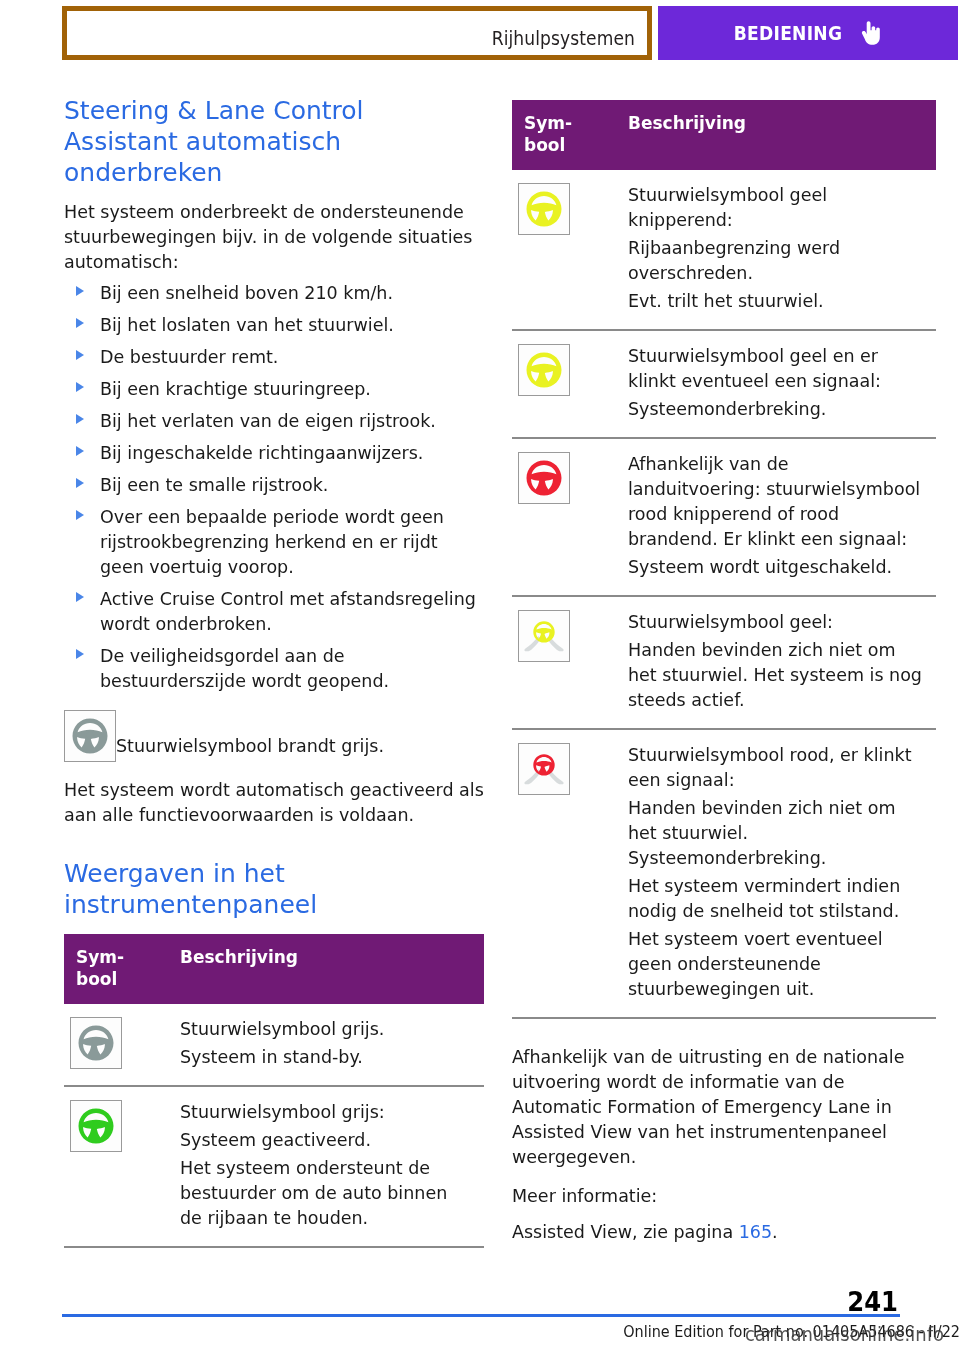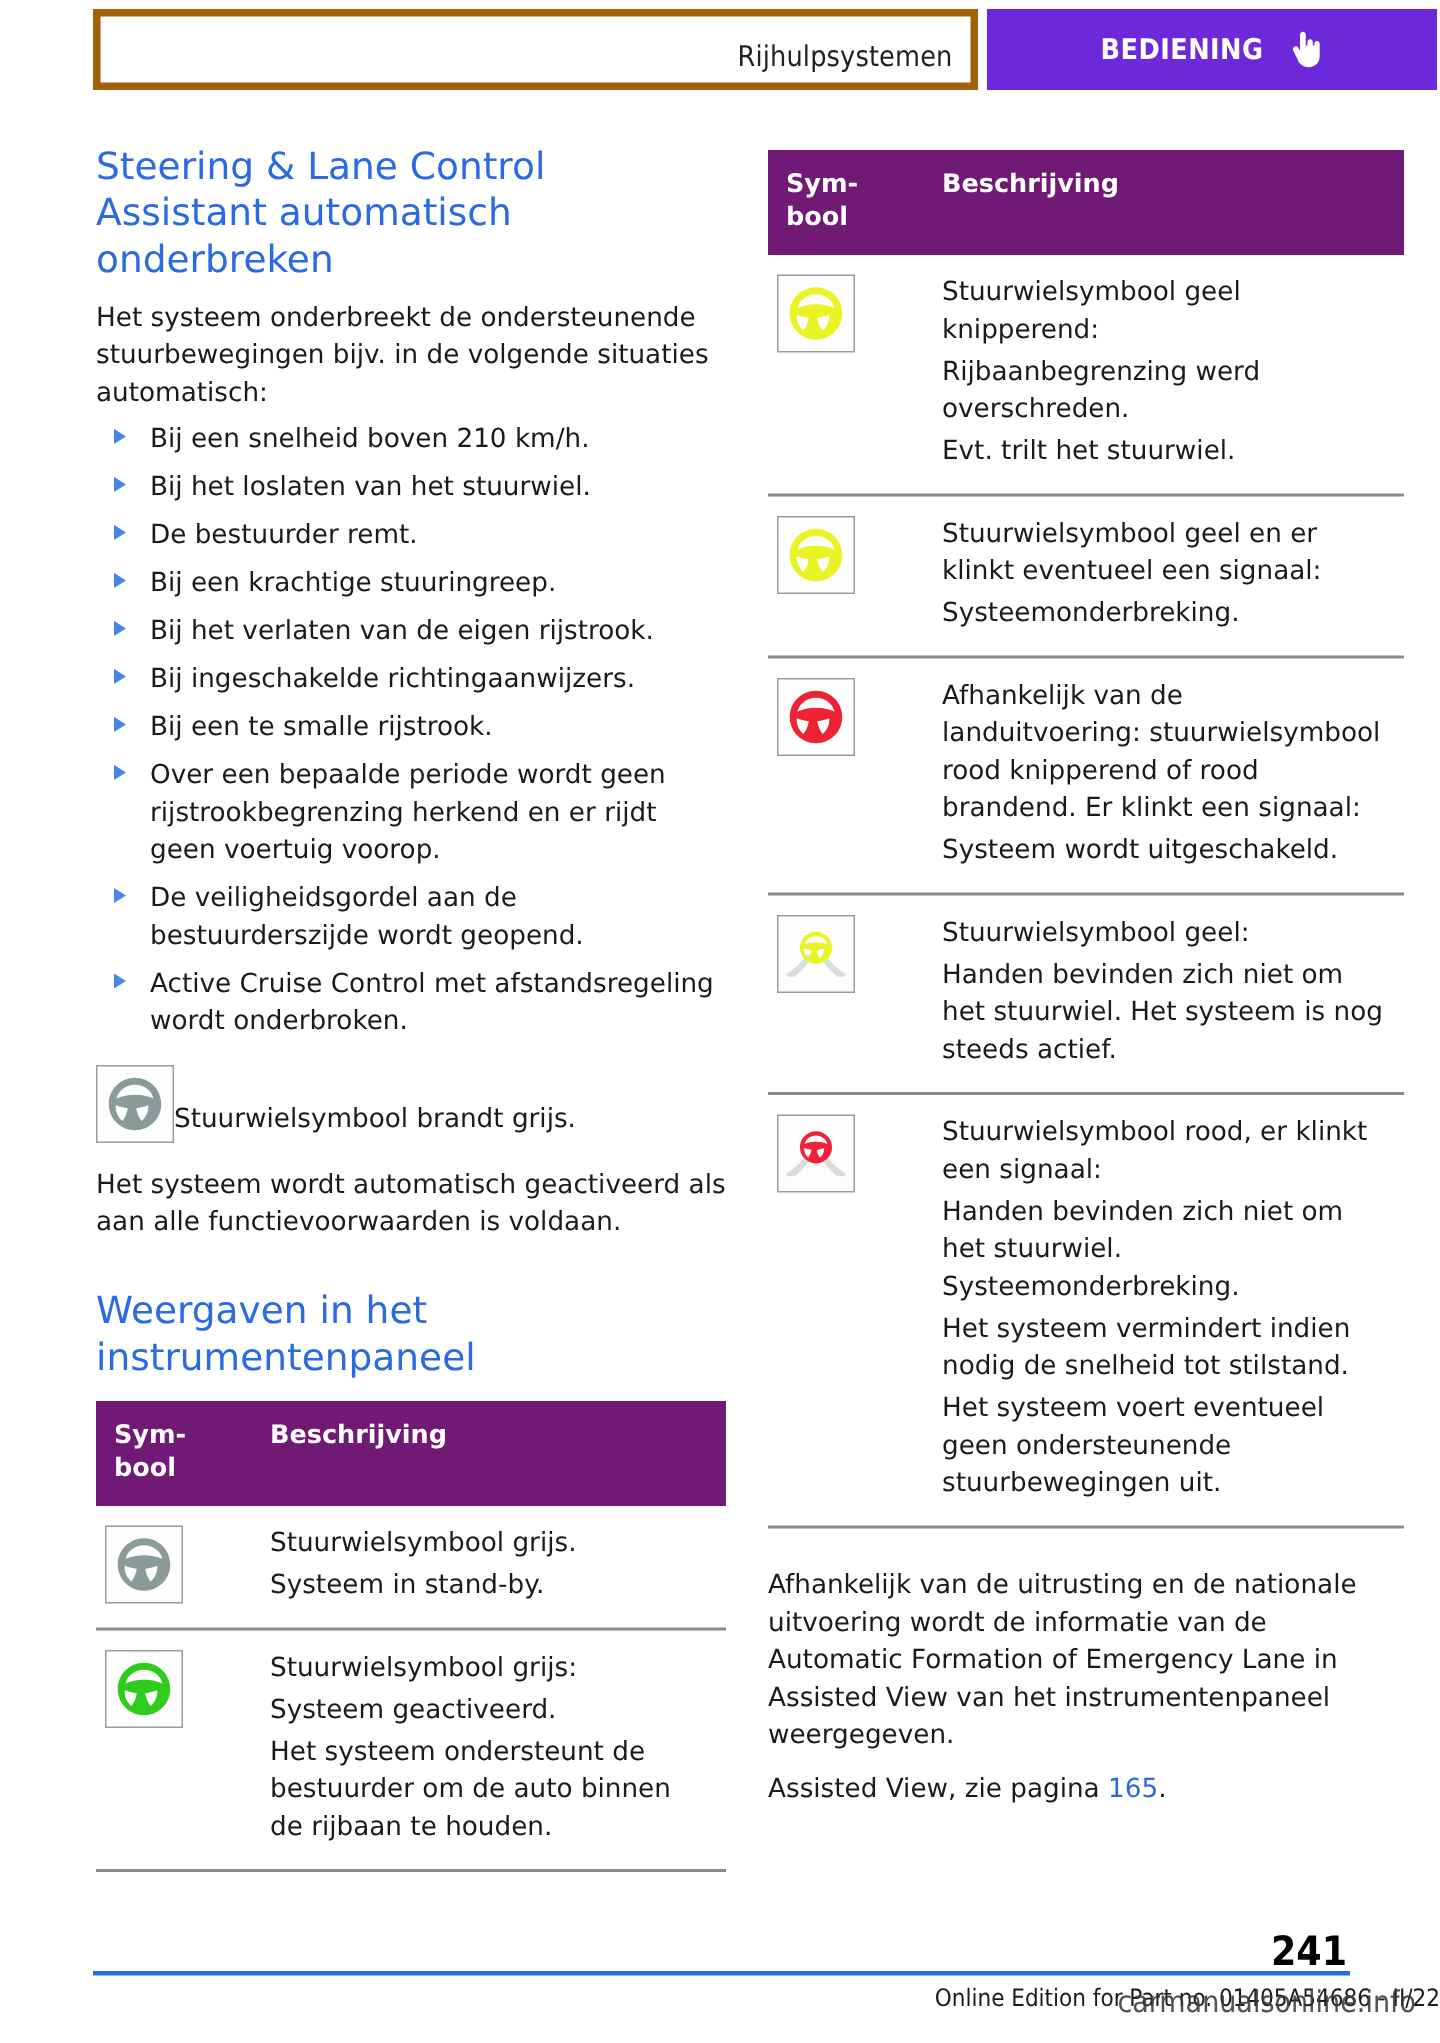--- a/index.html
+++ b/index.html
@@ -183,25 +183,25 @@
       <li>
         <span class="tri"></span>
         <span>Bij een te smalle rijstrook.</span>
       </li>
       <li>
         <span class="tri"></span>
         <span>Over een bepaalde periode wordt geen rijstrookbegrenzing herkend en er rijdt geen voertuig voorop.</span>
       </li>
       <li>
         <span class="tri"></span>
+        <span>Active Cruise Control met afstandsregeling wordt onderbroken.</span>
+      </li>
+      <li>
+        <span class="tri"></span>
         <span>De veiligheidsgordel aan de bestuurderszijde wordt geopend.</span>
-      </li>
-      <li>
-        <span class="tri"></span>
-        <span>Active Cruise Control met afstandsregeling wordt onderbroken.</span>
       </li>
     </ul>
 
     <div class="icon-note">
       <div class="symbox">
         <svg width="40" height="40" viewBox="0 0 40 40" aria-hidden="true">
           <g fill="#8a9a99">
             <path d="M20 2.5C10.3 2.5 2.5 10.3 2.5 20S10.3 37.5 20 37.5 37.5 29.7 37.5 20 29.7 2.5 20 2.5zm0 4.6c6.0 0 11.1 3.9 12.4 9.2-3.5-1.6-7.8-2.5-12.4-2.5s-8.9.9-12.4 2.5C8.9 11.0 14.0 7.1 20 7.1zM7.3 20.9c2.2.9 4.9 1.6 7.9 1.9-.5 3.2-1.8 6.3-3.6 8.6-2.6-2.3-4.3-5.6-4.5-9.3-.0-.4.1-.8.2-1.2zm21.4 0c.1.4.2.8.2 1.2-.2 3.7-1.9 7.0-4.5 9.3-1.8-2.3-3.1-5.4-3.6-8.6 3.0-.3 5.7-1.0 7.9-1.9z"></path>
             <circle cx="20" cy="19.3" r="3.5" fill="#8a9a99"></circle>
           </g>
@@ -367,20 +367,21 @@
             <p>Handen bevinden zich niet om het stuurwiel. Systeemonderbreking.</p>
             <p>Het systeem vermindert indien nodig de snelheid tot stilstand.</p>
             <p>Het systeem voert eventueel geen ondersteunende stuurbewegingen uit.</p>
           </td>
         </tr>
       </tbody>
     </table>
 
     <div class="tail">
       <p>Afhankelijk van de uitrusting en de nationale uitvoering wordt de informatie van de Automatic Formation of Emergency Lane in Assisted View van het instrumentenpaneel weergegeven.</p>
+      <p class="spaced">Meer informatie:</p>
       <p><span>Assisted View, zie pagina </span><span class="pglink">165</span><span>.</span></p>
     </div>
   </div>
 
   <div class="page-num">241</div>
   <div class="footer-rule"></div>
   <div class="foot-center">Online Edition for Part no. 01405A54686 - II/22</div>
   <div class="watermark">carmanualsonline.info</div>
 
 </div>

